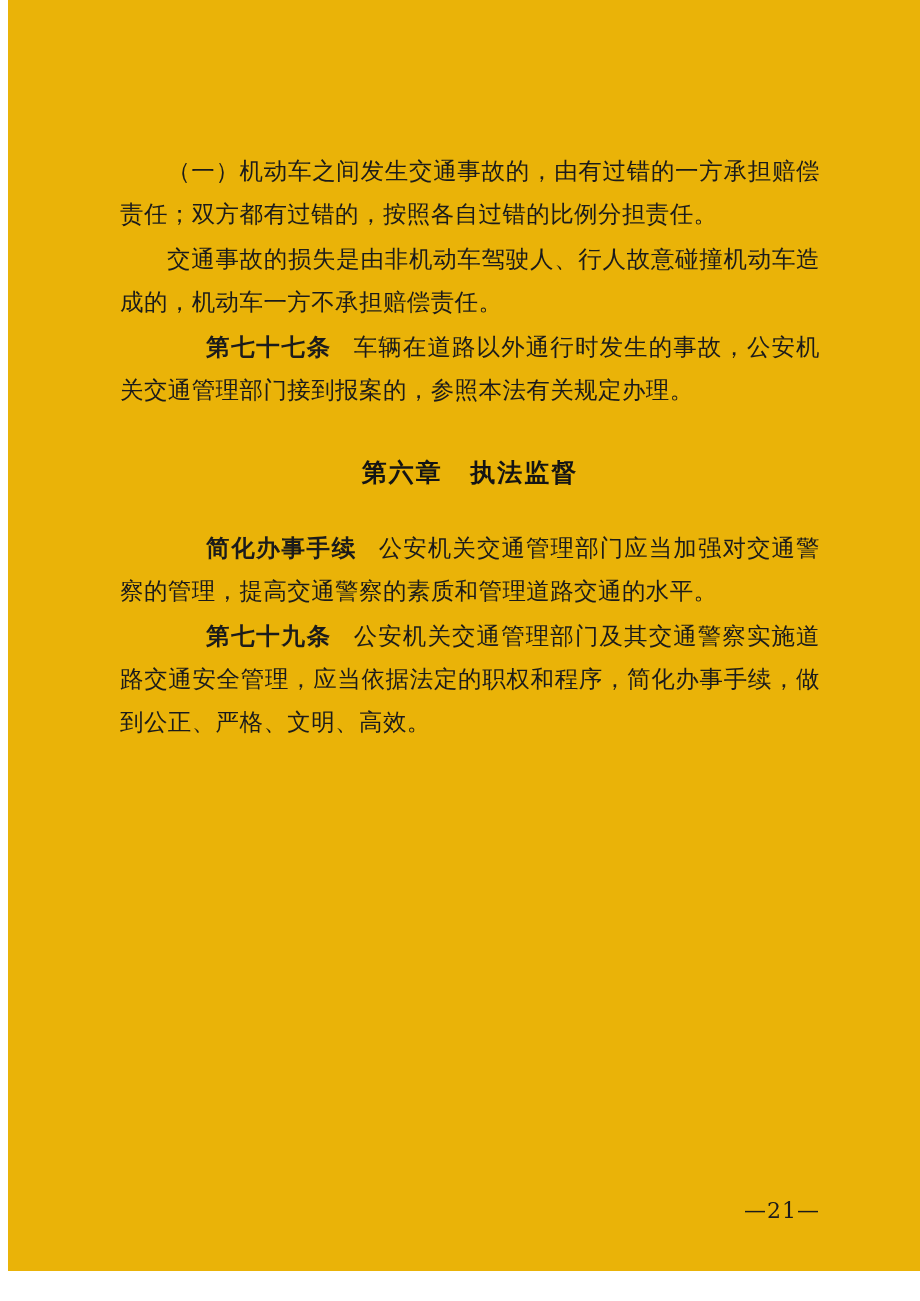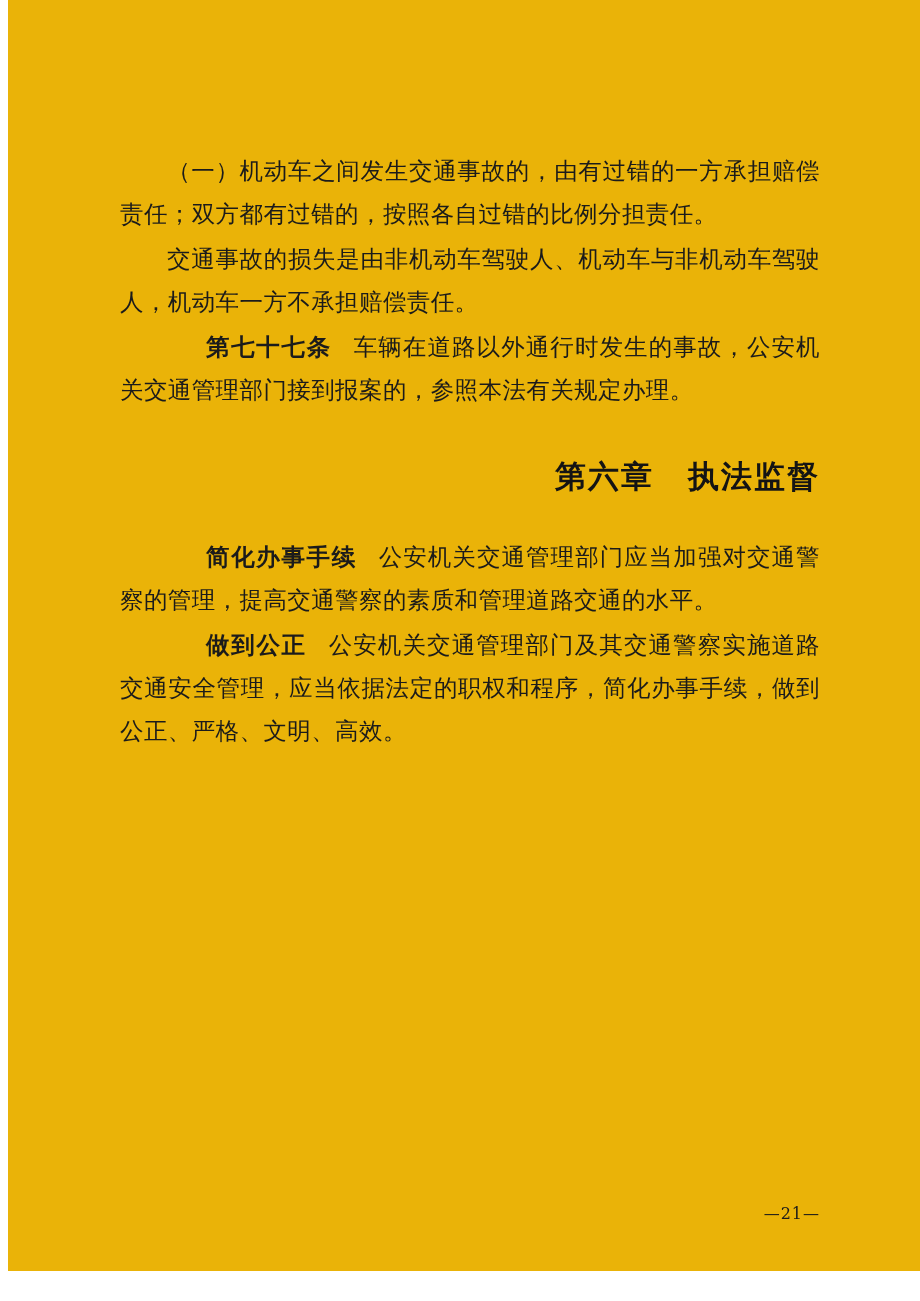--- a/index.html
+++ b/index.html
@@ -42,72 +42,72 @@
     font-weight: bold;
     letter-spacing: 1px;
     margin-left: 39px;
   }
   .article-gap {
     display: inline-block;
     width: 0.9em;
   }
   h2.chapter {
     margin: 44px 0 38px 0;
-    font-size: 31px;
+    font-size: 25px;
     font-weight: bold;
-    text-align: right;
+    text-align: center;
     letter-spacing: 2px;
     text-indent: 0;
     color: #141414;
   }
   .chapter-gap {
     display: inline-block;
     width: 1.1em;
   }
   .page-number {
     position: absolute;
     right: 108px;
     bottom: 48px;
-    font-size: 16px;
+    font-size: 22px;
     letter-spacing: 1px;
     color: #1b1b1b;
     font-family: "DejaVu Serif", "Liberation Serif", serif;
     margin-top: 27px;
   }
 </style>
 </head>
 <body>
 
 <div class="page">
 
   <div class="content">
 
     <p class="para">
       <span>（一）机动车之间发生交通事故的，由有过错的一方承担赔偿责任；双方都有过错的，按照各自过错的比例分担责任。</span>
     </p>
 
 
     <p class="para">
-      <span>交通事故的损失是由非机动车驾驶人、机动车与非机动车驾驶人，机动车一方不承担赔偿责任。</span>
+      <span>交通事故的损失是由非机动车驾驶人、行人故意碰撞机动车造成的，机动车一方不承担赔偿责任。</span>
     </p>
 
     <p class="para">
       <span class="article-label">第七十七条</span><span class="article-gap"></span><span>车辆在道路以外通行时发生的事故，公安机关交通管理部门接到报案的，参照本法有关规定办理。</span>
     </p>
 
     <h2 class="chapter">
       <span>第六章</span><span class="chapter-gap"></span><span>执法监督</span>
     </h2>
 
     <p class="para">
       <span class="article-label">简化办事手续</span><span class="article-gap"></span><span>公安机关交通管理部门应当加强对交通警察的管理，提高交通警察的素质和管理道路交通的水平。</span>
     </p>
 
 
     <p class="para">
-      <span class="article-label">做到公正</span><span class="article-gap"></span><span>公安机关交通管理部门及其交通警察实施道路交通安全管理，应当依据法定的职权和程序，简化办事手续，做到公正、严格、文明、高效。</span>
+      <span class="article-label">第七十九条</span><span class="article-gap"></span><span>公安机关交通管理部门及其交通警察实施道路交通安全管理，应当依据法定的职权和程序，简化办事手续，做到公正、严格、文明、高效。</span>
     </p>
 
   </div>
 
   <div class="page-number">—21—</div>
 
 </div>
 
 </body></html>

